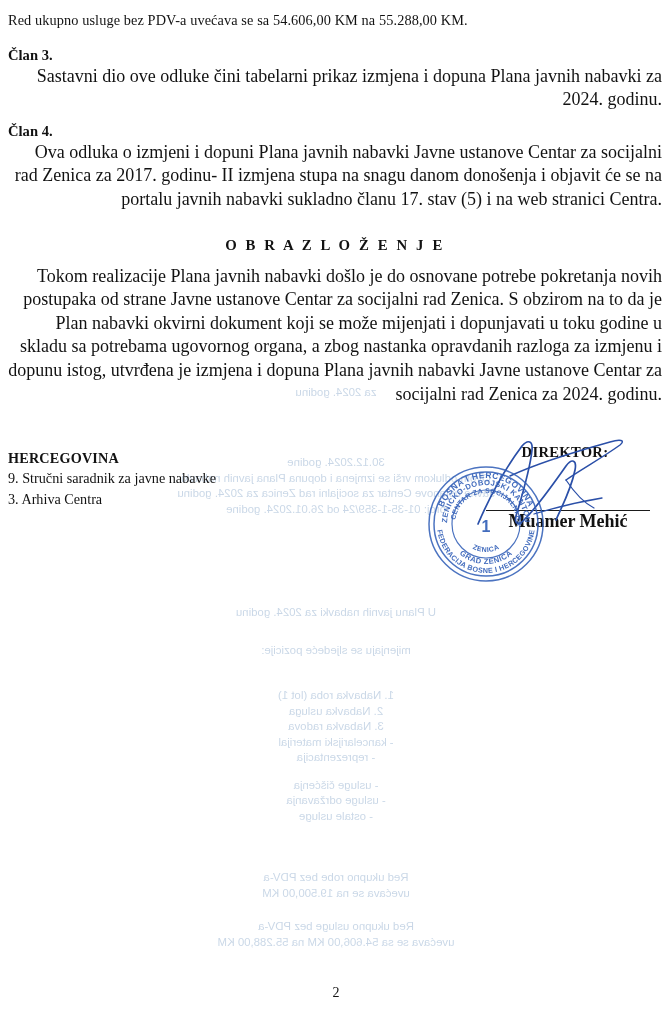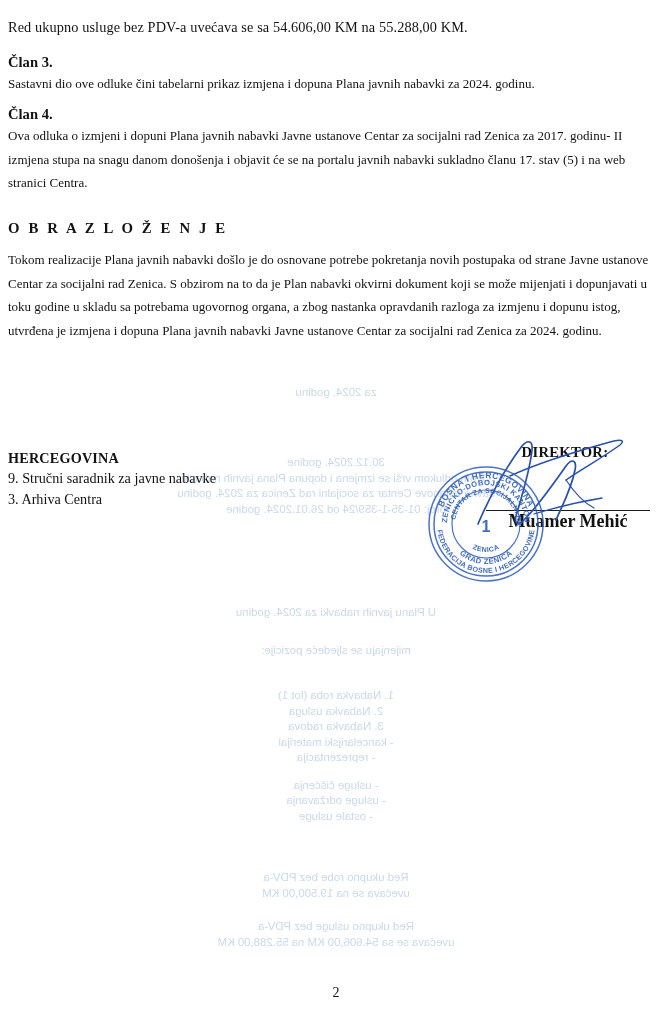--- a/index.html
+++ b/index.html
@@ -26,44 +26,45 @@
     right: 10px;
     top: 0;
   }
   .line {
     font-size: 14.3px;
     line-height: 20.6px;
     margin: 0;
     letter-spacing: 0.1px;
   }
   .first-line {
-    padding-top: 17px;
+    padding-top: 10px;
   }
   .gap-s { height: 9px; }
   .gap-m { height: 14px; }
   .gap-l { height: 22px; }
   .heading {
     font-size: 14.6px;
     font-weight: bold;
     line-height: 20px;
     text-align: left;
     margin: 0;
   }
   .obraz {
     font-size: 14.8px;
     font-weight: bold;
-    text-align: left;
+    text-align: center;
     letter-spacing: 2.6px;
     margin: 0;
     line-height: 22px;
   }
   .para {
-    font-size: 13px;
+    font-size: 18px;
     line-height: 23.6px;
     margin: 0;
+    text-align: right;
   }
   .dostavljeno-block {
     position: absolute;
     left: 8px;
     top: 448px;
     font-size: 14.2px;
     line-height: 20.4px;
   }
   .dostavljeno-title {
     font-weight: bold;

